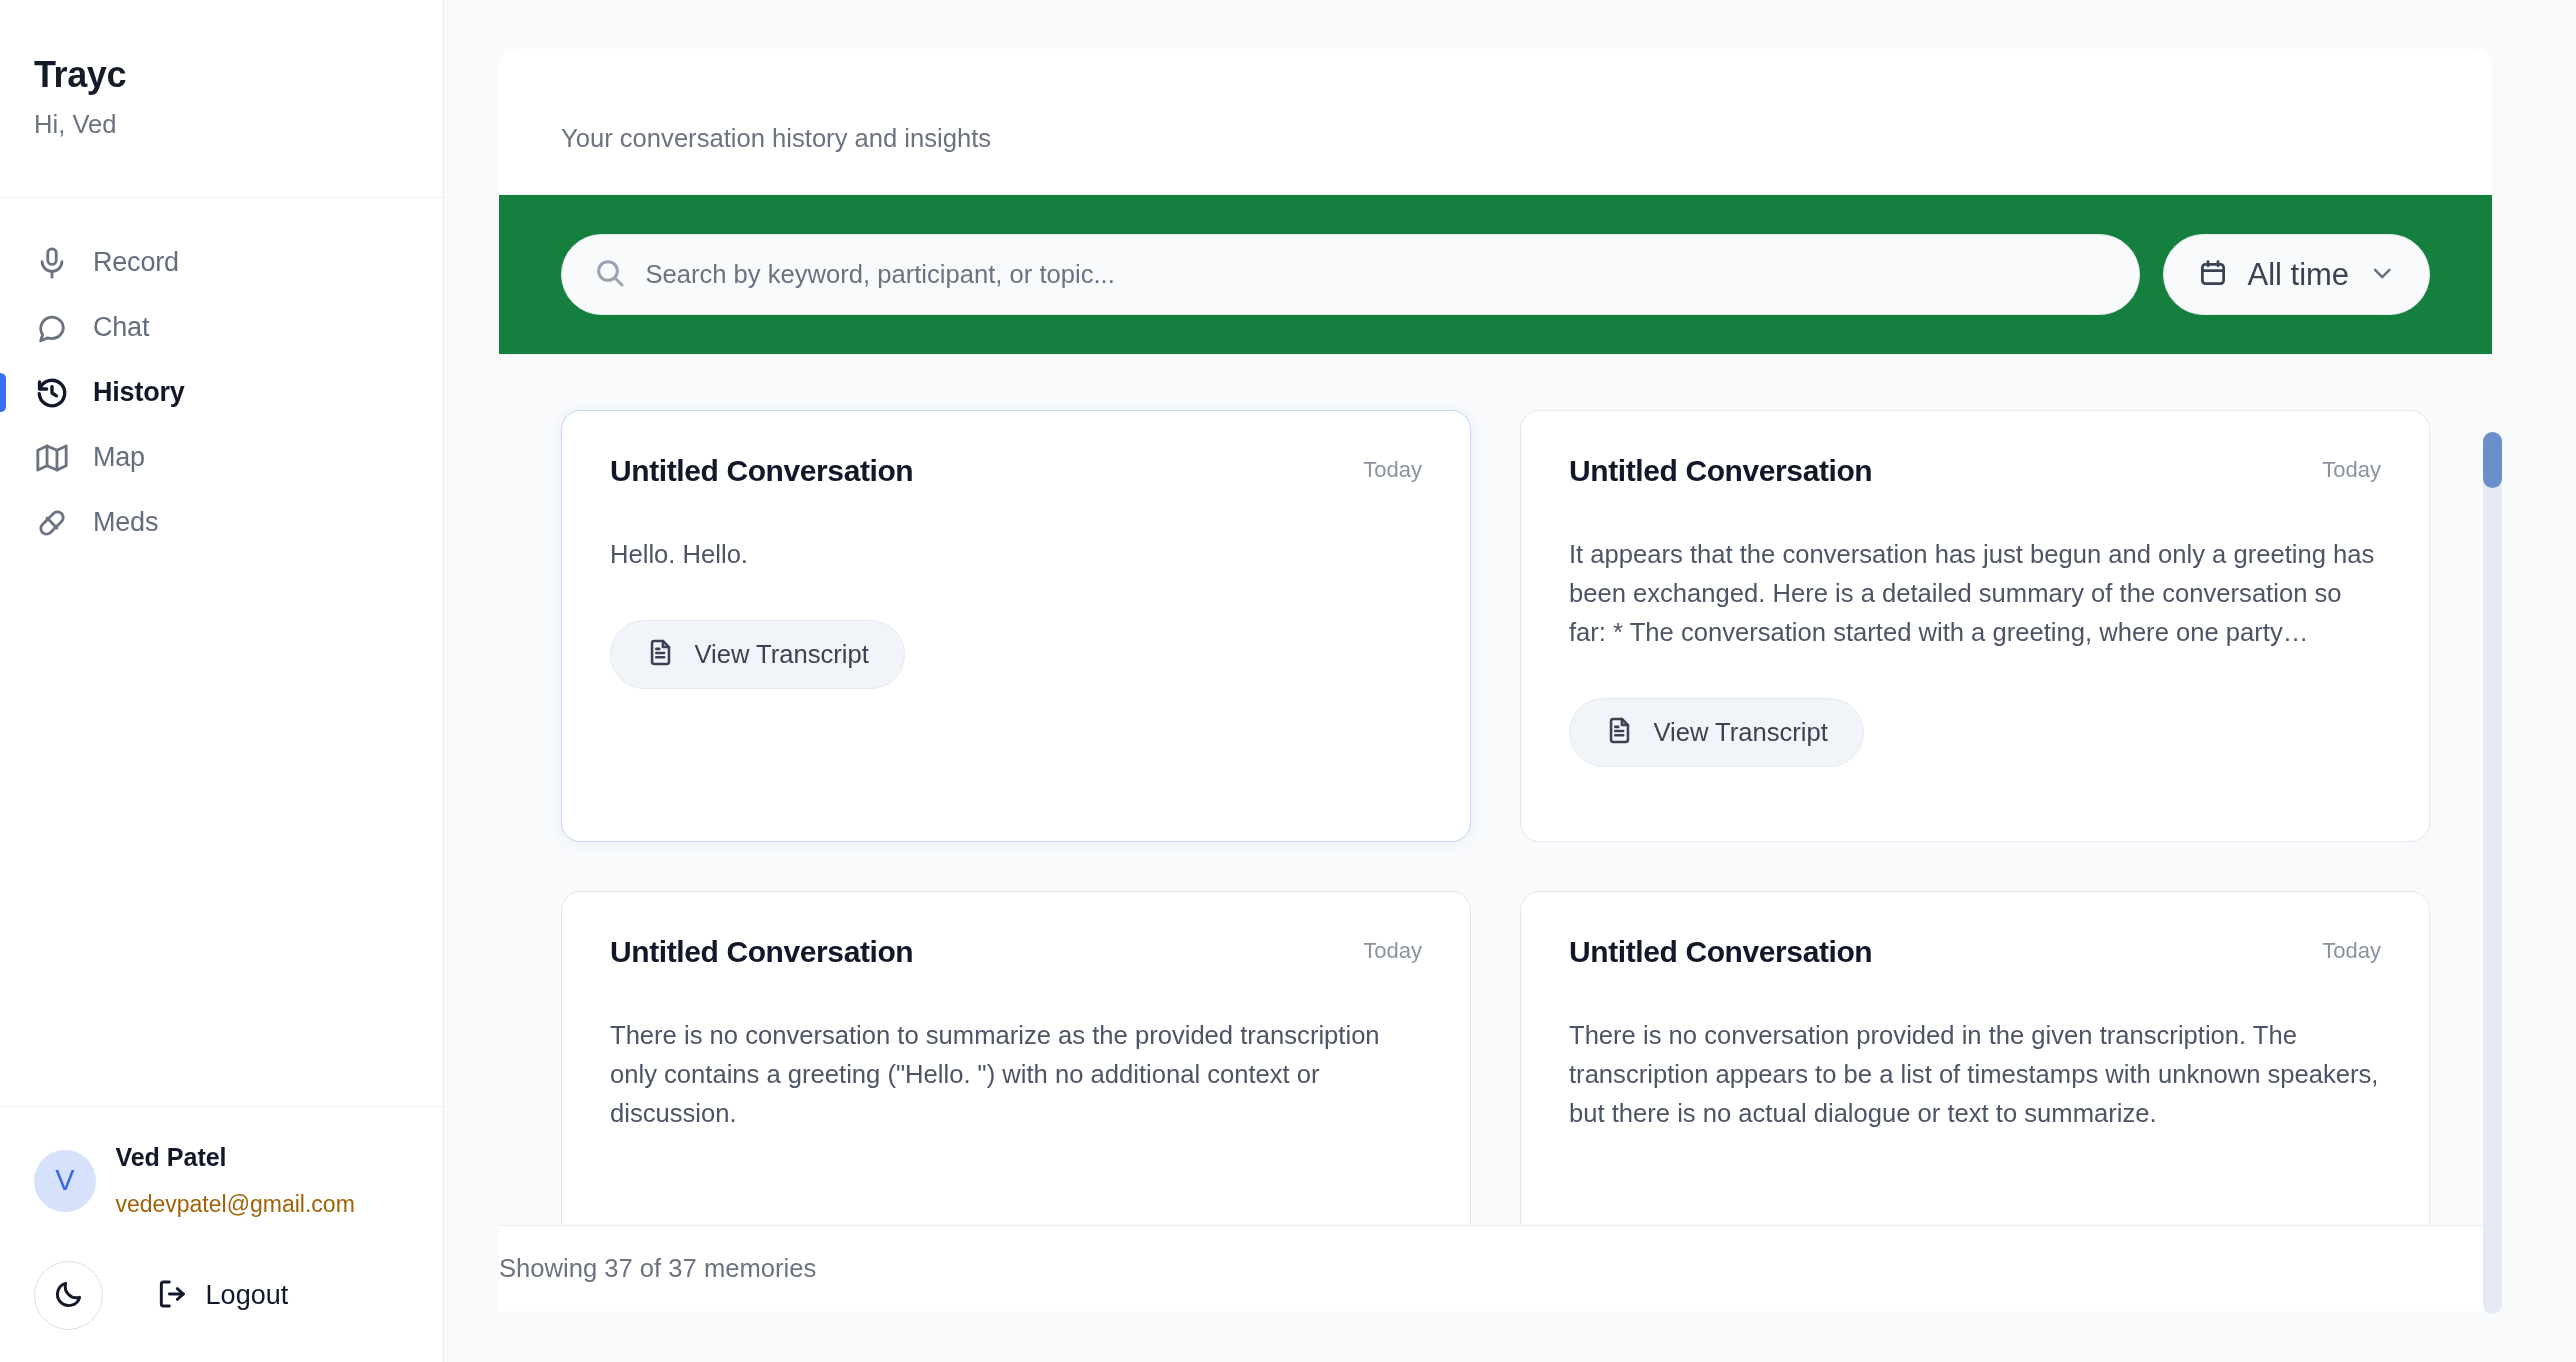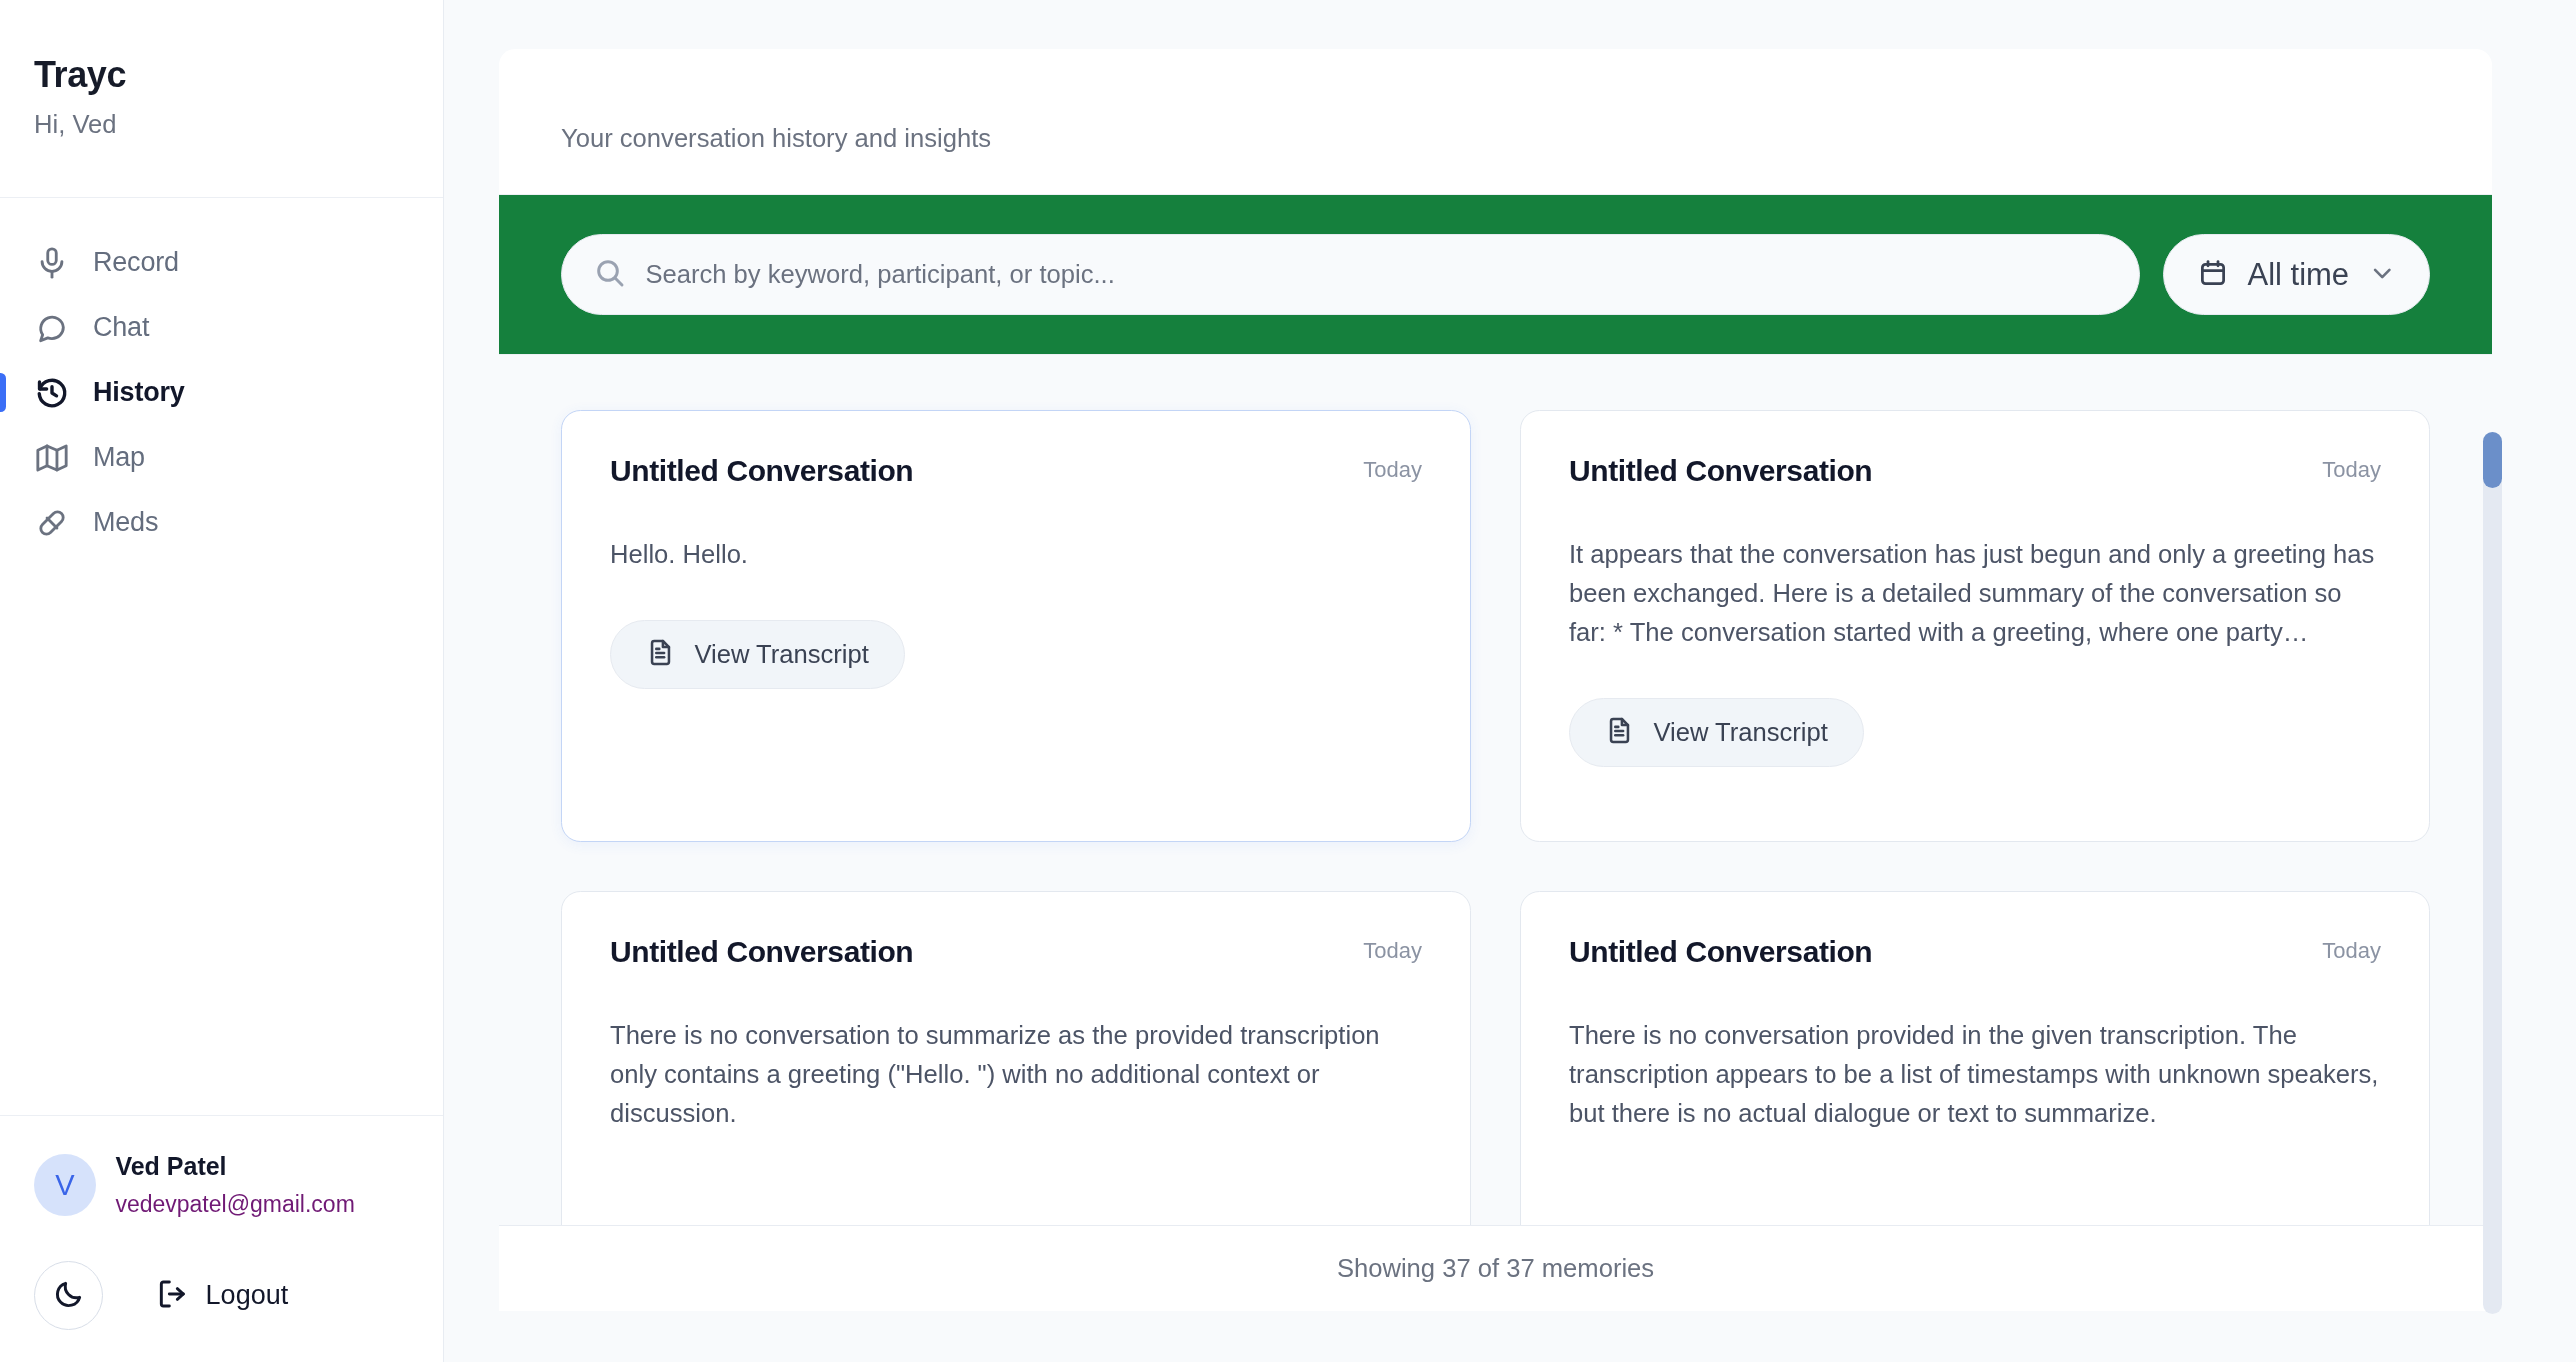--- a/index.html
+++ b/index.html
@@ -54,21 +54,21 @@
   .sidebar-bottom { border-top: 1.8px solid #eceff4; padding: 35px 34px 32px 34px; }
   .user-row { display: flex; align-items: center; gap: 19.4px; }
   .avatar {
     width: 62px; height: 62px; border-radius: 50%;
     background: #d6e2fb; color: #3a65e8;
     font-size: 29px; font-weight: 500;
     display: flex; align-items: center; justify-content: center;
     flex: 0 0 62px;
   }
   .user-name { font-size: 25px; font-weight: bold; color: #12172a; line-height: 1.25; }
-  .user-email { font-size: 23px; color: #701a75; line-height: 1.3; margin-top: 8px; }
+  .user-email { font-size: 23px; color: #a16207; line-height: 1.3; margin-top: 17px; }
   .bottom-actions {
     display: flex; gap: 53px;
     margin-top: 41px;
   }
   .theme-toggle {
     width: 69px; height: 69px; border-radius: 50%;
     border: 1.8px solid #d8dee8; background: #fff;
     display: flex; align-items: center; justify-content: center;
     cursor: pointer; flex: 0 0 69px;
   }
@@ -162,21 +162,21 @@
     background: #f1f5f9; border: 1.8px solid #e6eaf0;
     border-radius: 37px; padding: 17.6px 35px;
     cursor: pointer;
   }
   .transcript-btn svg { width: 29px; height: 29px; stroke: #3a4253; fill: none; stroke-width: 2.1; stroke-linecap: round; stroke-linejoin: round; }
   .transcript-label { font-size: 25.6px; color: #3a4253; }
 
   .panel-footer {
     height: 86px; background: #ffffff;
     border-top: 1.8px solid #e8ecf2;
-    display: flex; align-items: center; justify-content: center;
+    display: flex; align-items: center; 
     flex: 0 0 86px;
   }
   .footer-text { font-size: 25.6px; color: #6b7280; }
 
   .scrollbar-track {
     position: absolute; top: 432px; right: 74px;
     width: 19.4px; height: 882px;
     background: #e4e9f2; border-radius: 9.7px;
   }
   .scrollbar-thumb {

